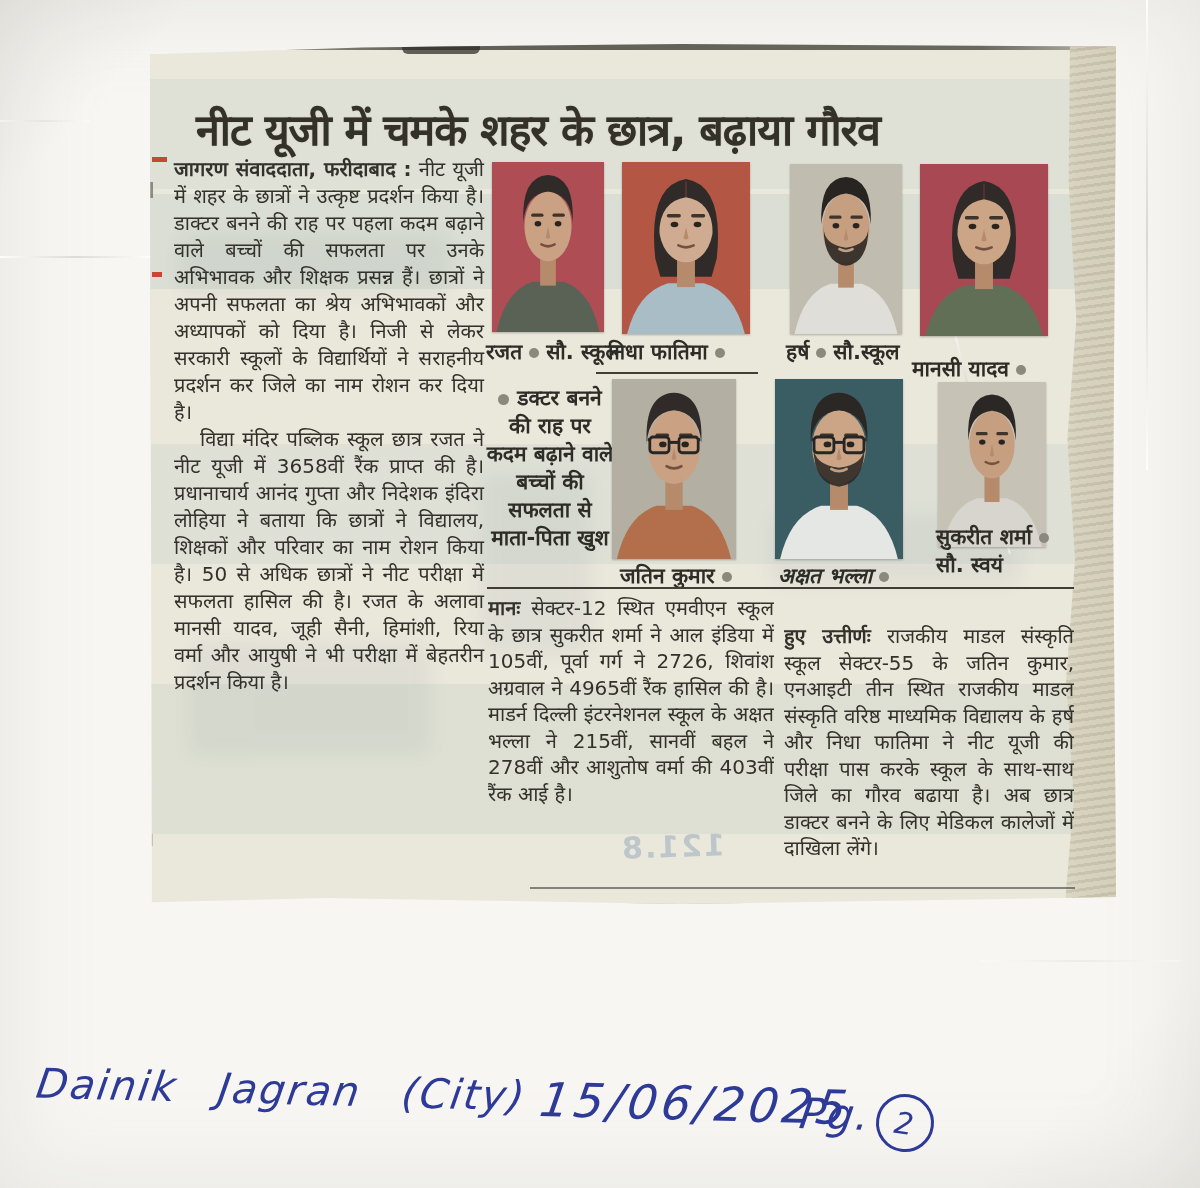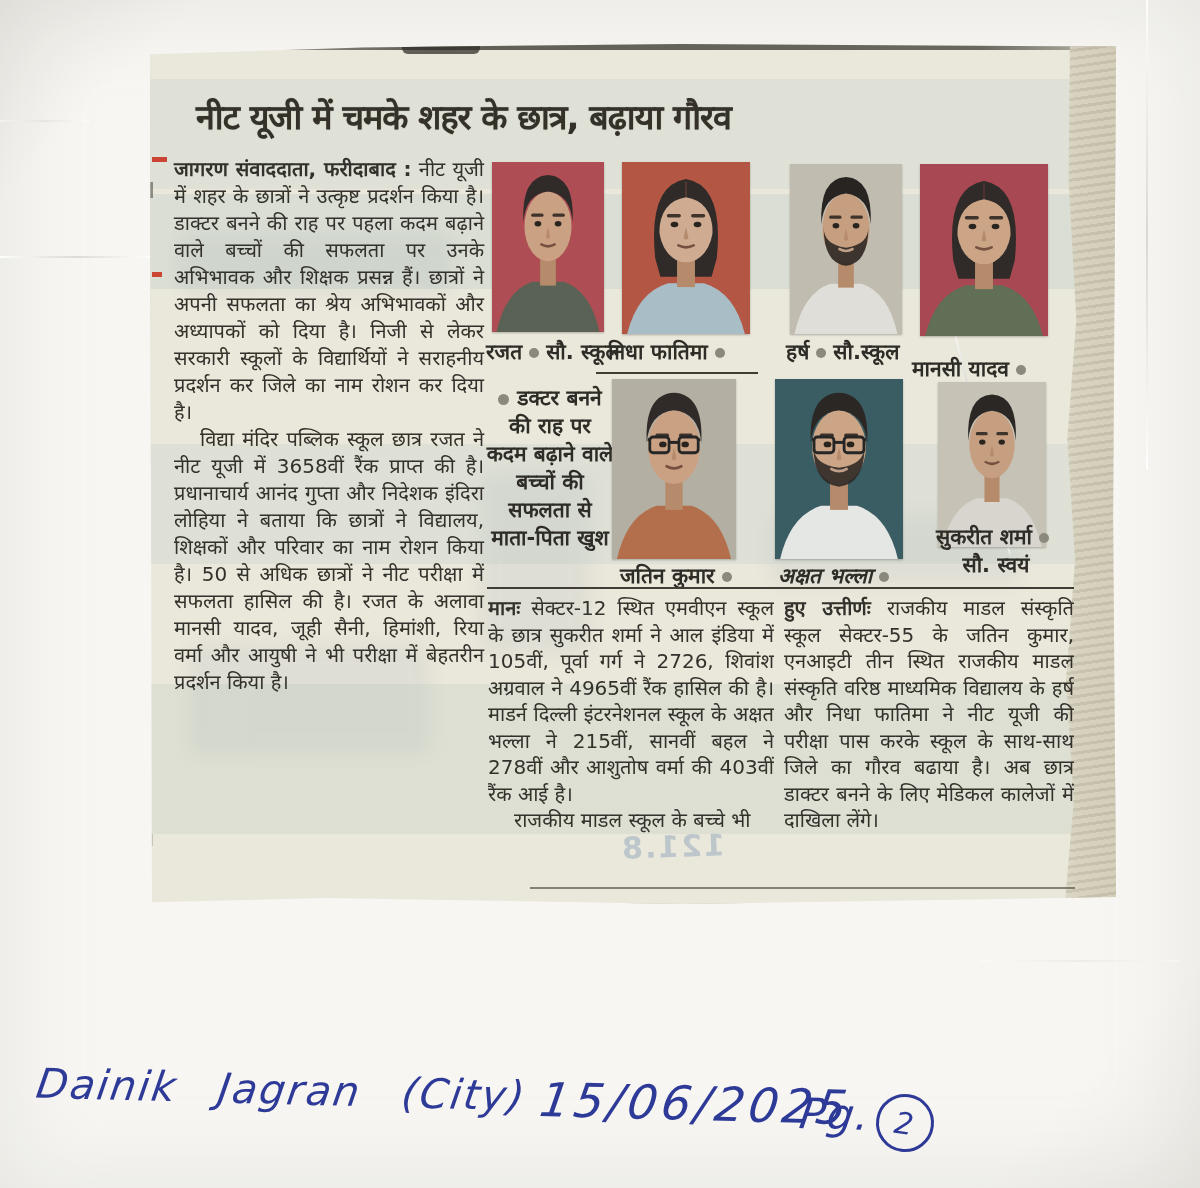--- a/index.html
+++ b/index.html
@@ -47,38 +47,38 @@
   .diag-crease{position:absolute;left:802px;top:282px;width:2px;height:235px;
     background:linear-gradient(180deg,rgba(255,255,255,.75),rgba(140,150,150,.45),rgba(255,255,255,.7));
     transform:rotate(-14deg);transform-origin:top;}
   .bleed{position:absolute;background:#5a7080;filter:blur(9px);opacity:.07;border-radius:10px;}
   .ghost-num{position:absolute;color:#8fa7bc;opacity:.5;font-weight:bold;font-size:30px;transform:scaleX(-1) rotate(2deg);letter-spacing:2px;}
   .red-mark{position:absolute;background:#cc4433;}
   .edge-frag{position:absolute;left:0;width:3px;background:rgba(70,68,60,.55);}
 
   
   .headline{position:absolute;left:46px;top:26px;width:892px;
-    font-size:34px;font-weight:bold;color:#343129;white-space:nowrap;letter-spacing:-1px;
+    font-size:43px;font-weight:bold;color:#343129;white-space:nowrap;letter-spacing:-1px;
     text-shadow:0 0 1px rgba(52,49,41,.4);}
   .bodycol{position:absolute;color:#33312b;text-align:justify;}
   .bodycol p{margin:0;font-size:20px;line-height:27px;}
   .bodycol p.ind{text-indent:26px;}
   .leftcol{left:24px;top:112px;width:310px;}
   .leadword{font-weight:bold;}
   .botcol{top:551px;height:292px;overflow:hidden;}
   .botcol p{font-size:20px;line-height:26.5px;}
   .col2{left:338px;width:286px;}
-  .col3{left:634px;width:290px;}
+  .col3{left:634px;width:290px;margin-top:28px;}
 
   
   .photo{position:absolute;margin:0;padding:0;box-shadow:0 1px 2px rgba(60,55,45,.35);filter:saturate(.85) contrast(.92);}
   .photo svg{display:block;width:100%;height:100%;}
   .cap{position:absolute;font-size:21px;font-weight:bold;color:#2e2c26;white-space:nowrap;}
   .cap .dot{display:inline-block;width:10px;height:10px;border-radius:50%;background:#8b897e;margin:0 7px 1px 7px;vertical-align:middle;}
-  .cap .line2{display:block;text-align:center;}
+  .cap .line2{display:block;}
   .side-cap{position:absolute;left:336px;top:340px;width:128px;font-size:21px;line-height:28px;font-weight:bold;color:#2e2c26;text-align:center;}
   .side-cap .dot{display:inline-block;width:11px;height:11px;border-radius:50%;background:#8b897e;margin-right:8px;}
   .rule{position:absolute;height:2px;background:#3f3d35;}
 
   
   .hand{position:absolute;color:#2e3a97;font-style:italic;transform:skewX(-7deg) rotate(1.5deg);letter-spacing:2px;}
   .hw-pub{left:36px;top:1066px;font-size:41px;word-spacing:26px;}
   .hw-date{left:540px;top:1076px;font-size:47px;letter-spacing:4px;}
   .hw-pg{left:800px;top:1090px;font-size:42px;}
   .hw-circle{left:876px;top:1094px;width:52px;height:52px;border:3.5px solid #2e3a97;border-radius:50%;
@@ -271,21 +271,20 @@
     <span>अक्षत भल्ला</span><span class="dot"></span><span></span>
   </div>
   <div class="cap" style="left:786px;top:478px;">
     <span>सुकरीत शर्मा</span><span class="dot"></span><span class="line2">सौ. स्वयं</span>
   </div>
 
   <div class="rule" style="left:337px;top:543px;width:587px;"></div>
 
   <div class="bodycol botcol col2">
     <p><span class="leadword">मानः</span> <span>सेक्टर-12 स्थित एमवीएन स्कूल के छात्र सुकरीत शर्मा ने आल इंडिया में 105वीं, पूर्वा गर्ग ने 2726, शिवांश अग्रवाल ने 4965वीं रैंक हासिल की है। माडर्न दिल्ली इंटरनेशनल स्कूल के अक्षत भल्ला ने 215वीं, सानवीं बहल ने 278वीं और आशुतोष वर्मा की 403वीं रैंक आई है।</span></p>
-    <p class="ind">राजकीय माडल स्कूल के बच्चे भी</p>
   </div>
 
   <div class="bodycol botcol col3">
     <p><span class="leadword">हुए उत्तीर्णः</span> <span>राजकीय माडल संस्कृति स्कूल सेक्टर-55 के जतिन कुमार, एनआइटी तीन स्थित राजकीय माडल संस्कृति वरिष्ठ माध्यमिक विद्यालय के हर्ष और निधा फातिमा ने नीट यूजी की परीक्षा पास करके स्कूल के साथ-साथ जिले का गौरव बढाया है। अब छात्र डाक्टर बनने के लिए मेडिकल कालेजों में दाखिला लेंगे।</span></p>
   </div>
 
   <div class="rule" style="left:380px;top:843px;width:545px;opacity:.6;"></div>
 </div>
 
 <div class="hand hw-pub">Dainik Jagran (City)</div>

